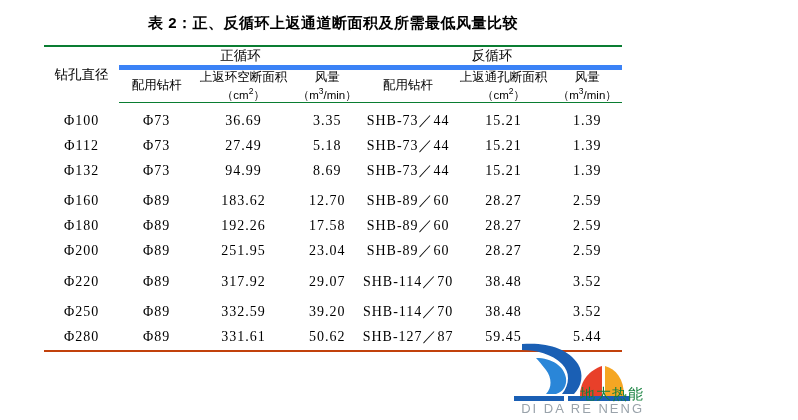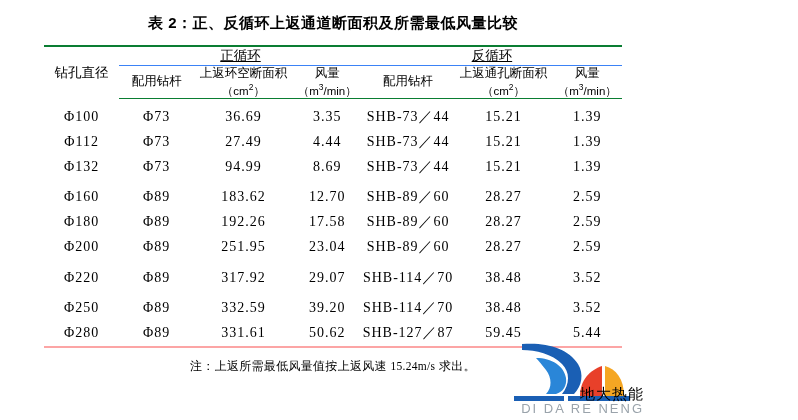--- a/index.html
+++ b/index.html
@@ -42,30 +42,29 @@
     vertical-align: middle;
     font-weight: normal;
   }
   .rule-top td {
     border-top: 2px solid #0a7d32;
   }
   .rule-mid td {
     border-bottom: 1px solid #0a7d32;
   }
   .rule-bottom td {
-    border-bottom: 2px solid #fca5a5;
+    border-bottom: 2px solid #c2410c;
   }
   .grouphdr td {
     font-family: "Liberation Sans", sans-serif;
     font-size: 13.5px;
     padding: 5px 0 4px 0;
   }
   .grouphdr td.grp {
-    border-bottom: 1px solid #3b82f6;
-    text-decoration: underline;
+    border-bottom: 5px solid #3b82f6;
   }
   .colhdr td {
     font-family: "Liberation Sans", sans-serif;
     font-size: 12.5px;
     line-height: 1.25;
     padding: 4px 0 4px 0;
   }
   .unit {
     display: block;
     font-size: 11.5px;
@@ -103,21 +102,21 @@
     bottom: 6px;
     width: 150px;
     height: 78px;
   }
   .logo-text {
     position: absolute;
     right: 12px;
     bottom: 10px;
     font-family: "Liberation Sans", sans-serif;
     font-size: 15px;
-    color: #000000;
+    color: #15803d;
     letter-spacing: 1px;
   }
   .logo-sub {
     position: absolute;
     right: 12px;
     bottom: -2px;
     font-family: "Liberation Sans", sans-serif;
     font-size: 13px;
     color: #9aa3ab;
     letter-spacing: 2px;
@@ -178,21 +177,21 @@
         <td>36.69</td>
         <td>3.35</td>
         <td>SHB-73／44</td>
         <td>15.21</td>
         <td>1.39</td>
       </tr>
       <tr>
         <td>Φ112</td>
         <td>Φ73</td>
         <td>27.49</td>
-        <td>4.44</td>
+        <td>5.18</td>
         <td>SHB-73／44</td>
         <td>15.21</td>
         <td>1.39</td>
       </tr>
       <tr>
         <td>Φ132</td>
         <td>Φ73</td>
         <td>94.99</td>
         <td>8.69</td>
         <td>SHB-73／44</td>
@@ -249,23 +248,20 @@
         <td>Φ89</td>
         <td>331.61</td>
         <td>50.62</td>
         <td>SHB-127／87</td>
         <td>59.45</td>
         <td>5.44</td>
       </tr>
     </tbody>
   </table>
 
-  <div class="note">
-    <span>注：上返所需最低风量值按上返风速 </span><span class="num">15.24m/s</span><span> 求出。</span>
-  </div>
 
   <div class="logo">
     <svg width="150" height="78" viewBox="0 0 150 78">
       <path d="M16 8 C40 6 62 12 72 28 C78 38 76 50 68 58 L56 58 C64 48 64 36 56 28 C46 18 30 14 16 14 Z" fill="#1a5fb4"></path>
       <path d="M30 22 C46 22 58 30 60 42 C61 50 57 56 50 58 L40 58 C46 52 46 42 40 34 C36 29 33 25 30 22 Z" fill="#2a86d8"></path>
       <path d="M74 60 C74 44 84 34 96 30 L96 60 Z" fill="#e8402a"></path>
       <path d="M99 30 C110 33 118 43 118 60 L99 60 Z" fill="#f5a623"></path>
       <rect x="62" y="60" width="62" height="5" fill="#1a5fb4"></rect>
       <rect x="8" y="60" width="50" height="5" fill="#1a5fb4"></rect>
     </svg>

